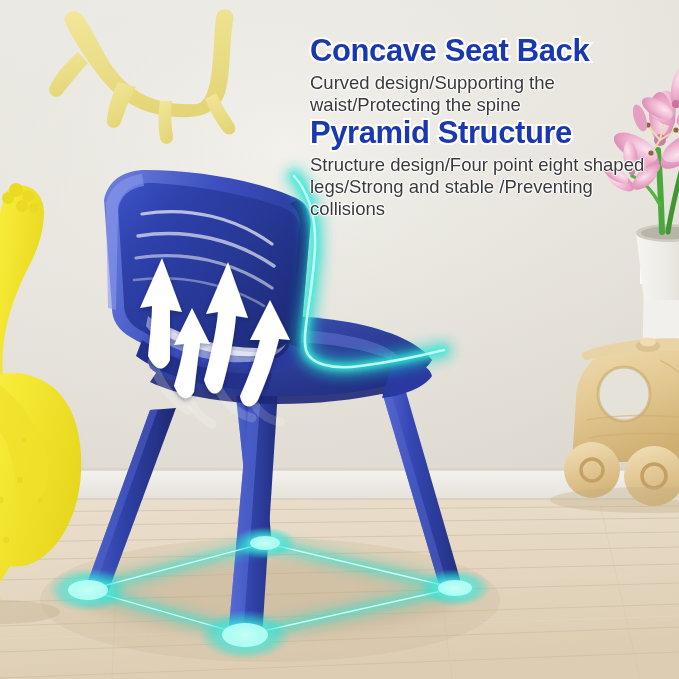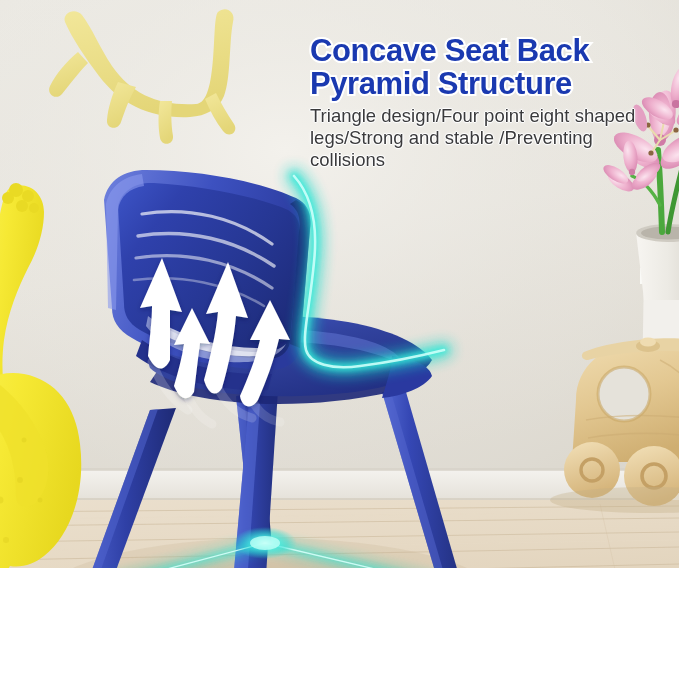--- a/index.html
+++ b/index.html
@@ -1,18 +1,18 @@
 <!DOCTYPE html>
 <html><head>
 <meta charset="utf-8">
 <style>
   html,body{margin:0;padding:0;background:#ffffff;}
   body{font-family:"Liberation Sans",sans-serif;}
   #scene{
-    position:relative;width:679px;height:568px;overflow:hidden;
+    position:relative;width:679px;height:679px;overflow:hidden;
     background:#22c55e;
   }
   .layer{position:absolute;inset:0;}
   svg.layer{display:block;}
 
   
   #copy{
     position:absolute;left:310px;top:34px;width:360px;
     z-index:40;pointer-events:none;
   }
@@ -476,17 +476,18 @@
     <g stroke="#ffffff" fill="none" stroke-linecap="round" opacity="0.55">
       <path d="M152 362 C 160 384 172 400 188 410" stroke-width="9" opacity="0.35"></path>
       <path d="M186 392 C 192 408 200 418 212 424" stroke-width="9" opacity="0.3"></path>
       <path d="M218 388 C 226 404 238 414 252 418" stroke-width="9" opacity="0.3"></path>
       <path d="M252 400 C 258 412 268 420 280 422" stroke-width="9" opacity="0.28"></path>
     </g>
   </svg>
 
   <div id="copy">
     <h2 class="head">Concave Seat Back</h2>
+    <p class="sub">Curved design/Supporting the waist/Protecting the spine</p>
     <h2 class="head" id="head2">Pyramid Structure</h2>
-    <p class="sub">Triangle design/Four point eight shaped legs/Strong and stable /Preventing collisions</p>
+    <p class="sub">Structure design/Four point eight shaped legs/Strong and stable /Preventing collisions</p>
   </div>
 
 </div>
 
 </body></html>

